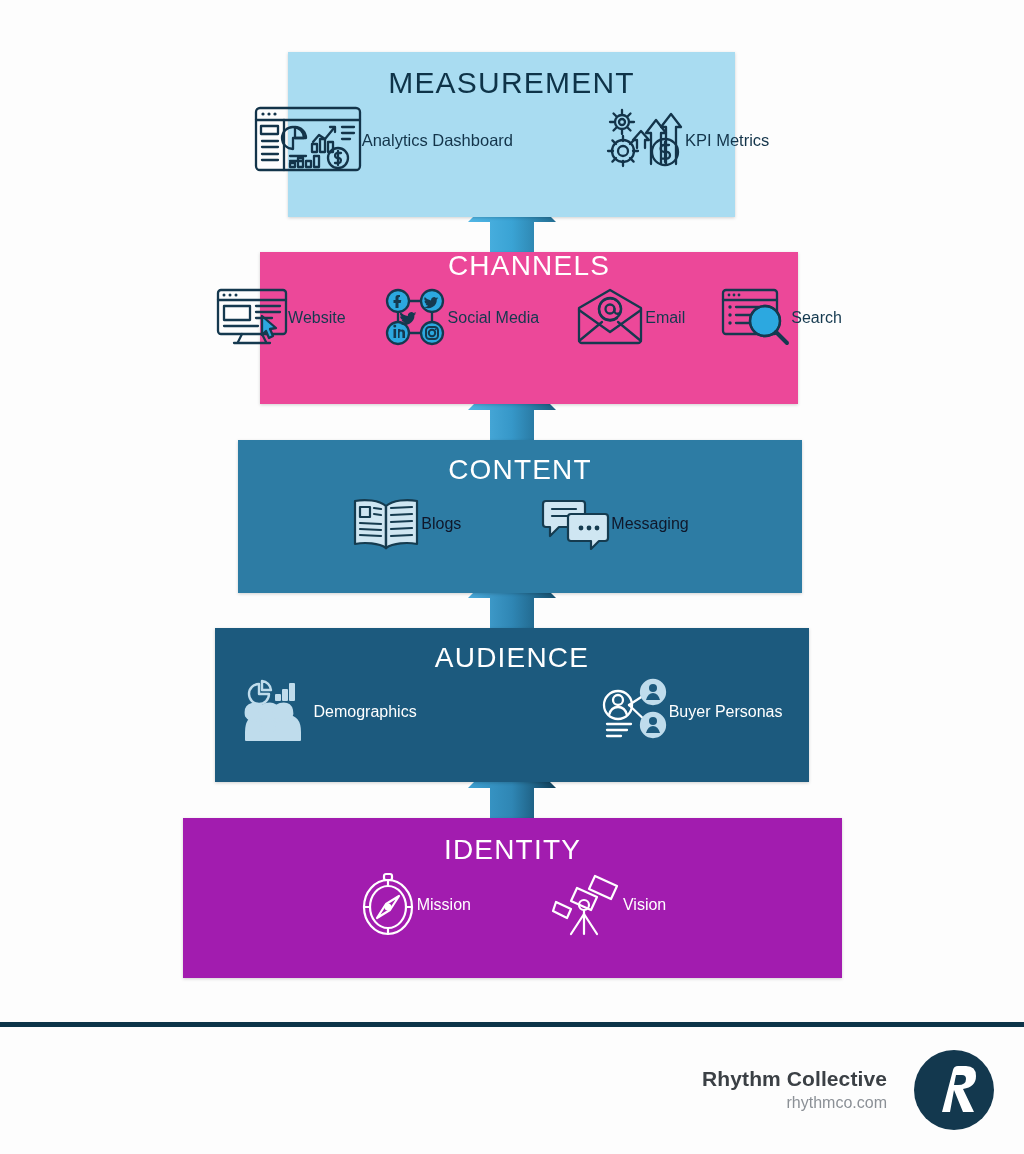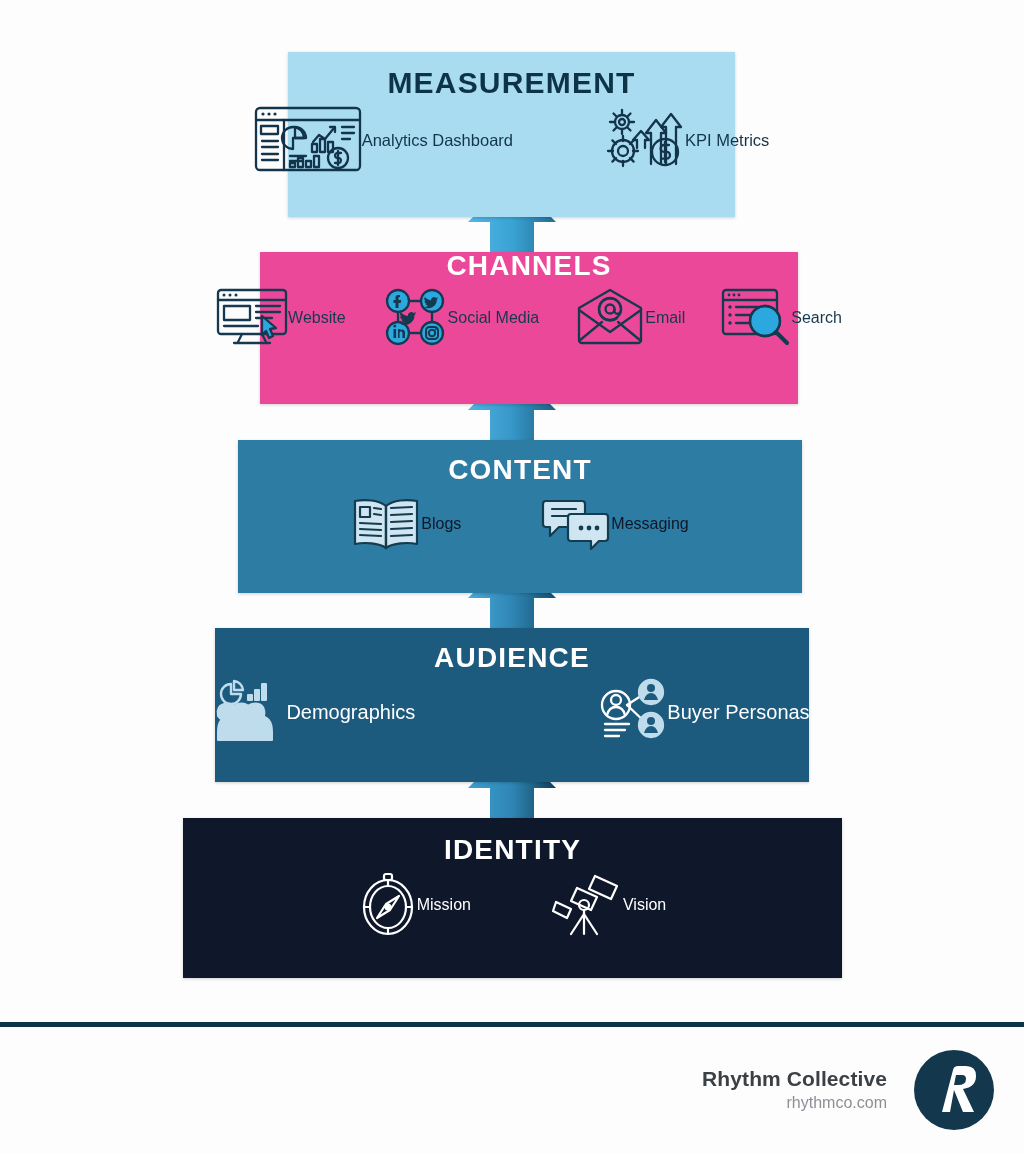--- a/index.html
+++ b/index.html
@@ -30,21 +30,21 @@
 
   .band {
     position: absolute;
     display: flex;
     flex-direction: column;
     align-items: center;
     box-shadow: 0 1px 3px rgba(0,0,0,0.18);
   }
 
   .band-title {
-    font-weight: bold;
+    font-weight: normal;
     letter-spacing: 1.2px;
     text-align: center;
     line-height: 1;
   }
 
   .band-items {
     display: flex;
     justify-content: center;
     align-items: flex-end;
     width: 100%;
@@ -103,26 +103,26 @@
 
   
   #band-audience {
     left: 215px; top: 628px; width: 594px; height: 154px;
     background: #1c5a7e;
     padding-top: 16px;
   }
   #band-audience .band-title { font-size: 28px; color: #ffffff; margin-bottom: 4px; }
   #band-audience .band-items { gap: 180px; padding: 0 34px; }
   #band-audience .item-icon { height: 68px; }
-  #band-audience .item-label { font-size: 20px; color: #ffffff; margin-top: 3px; }
+  #band-audience .item-label { font-size: 16px; color: #ffffff; margin-top: 3px; }
 
   
   #band-identity {
     left: 183px; top: 818px; width: 659px; height: 160px;
-    background: #0f172a;
+    background: #a21caf;
     padding-top: 18px;
   }
   #band-identity .band-title { font-size: 28px; color: #ffffff; margin-bottom: 6px; }
   #band-identity .band-items { gap: 80px; padding: 0 70px; }
   #band-identity .item-icon { height: 66px; }
   #band-identity .item-label { font-size: 16px; color: #ffffff; margin-top: 4px; }
 
   
   .arrow {
     position: absolute;

